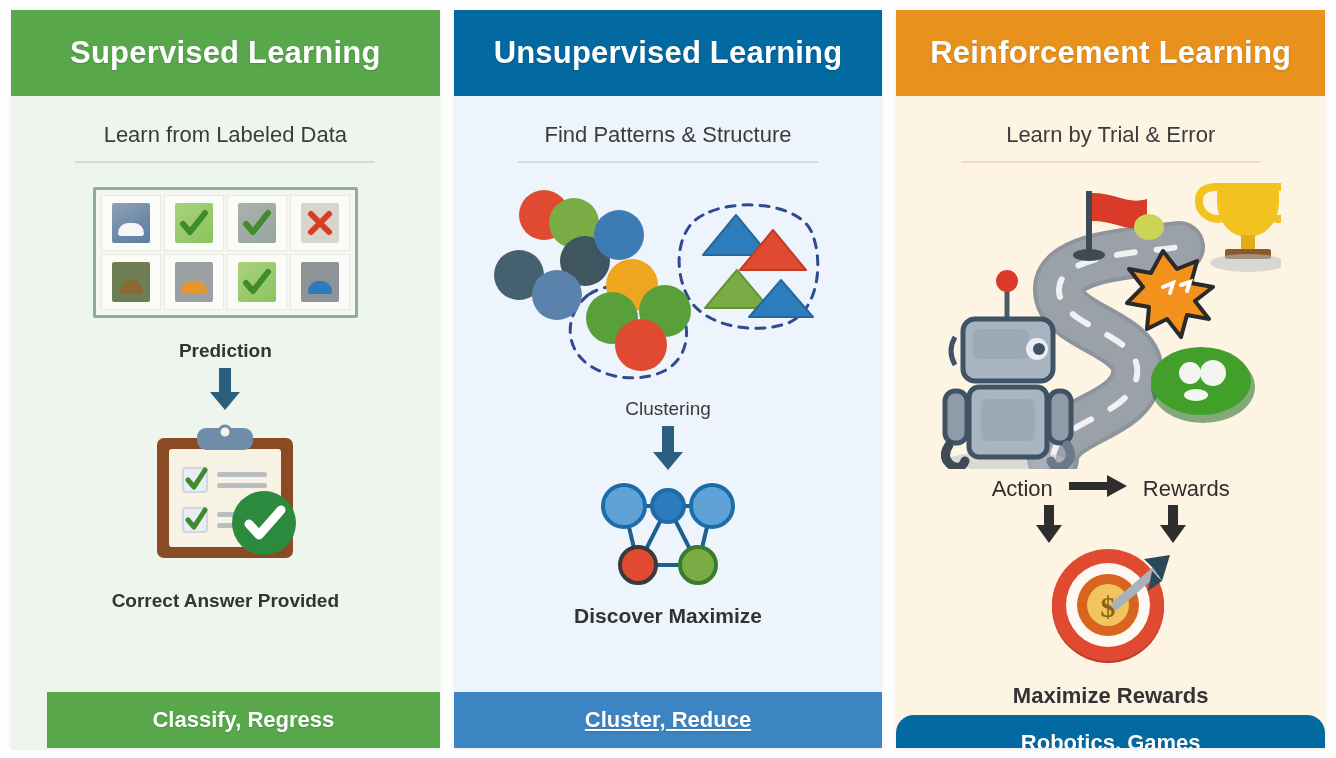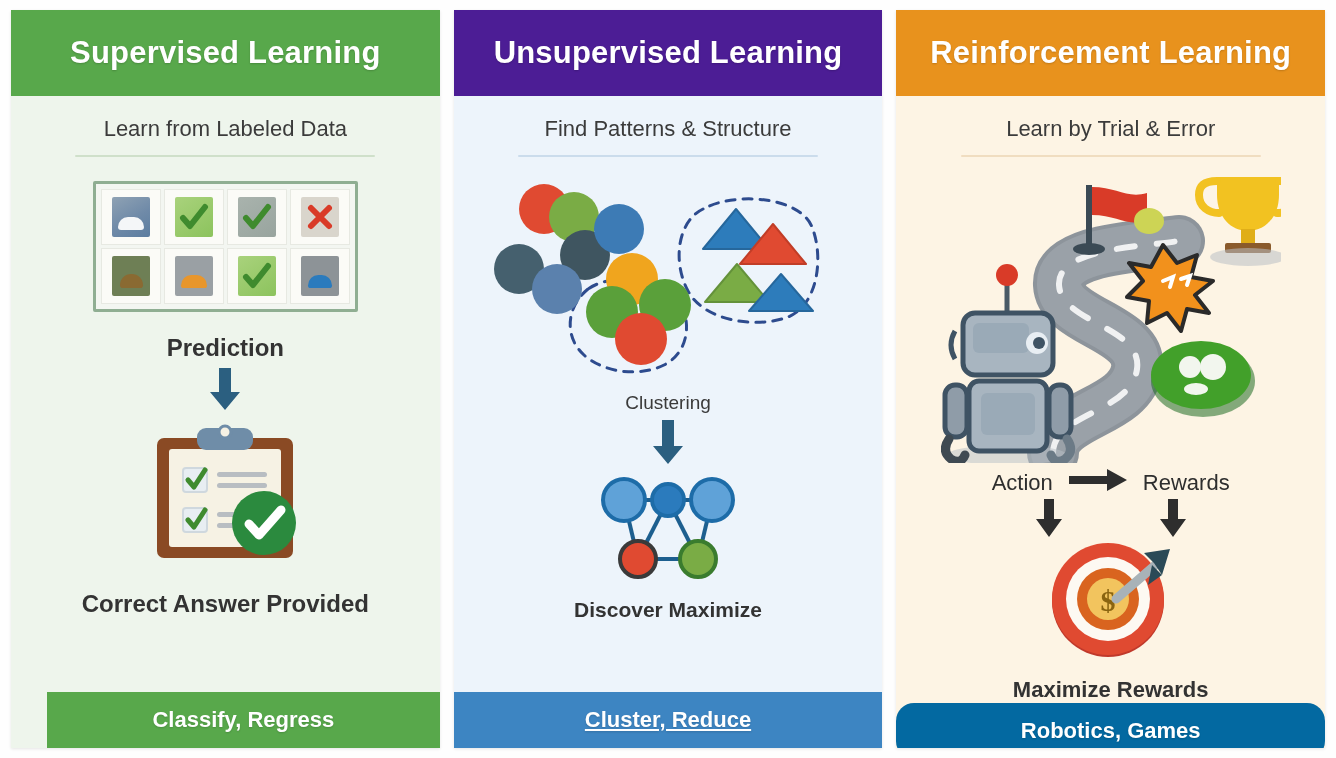--- a/index.html
+++ b/index.html
@@ -14,20 +14,21 @@
     display:flex;gap:14px;
     padding:10px 11px;box-sizing:border-box;
     background:#fefefe;
   }
   .panel{
     position:relative;
     flex:1 1 0;
     display:flex;flex-direction:column;
     overflow:hidden;
     box-shadow:0 1px 3px rgba(0,0,0,.10);
+    gap:6px;
   }
   .panel-header{
     height:86px;flex:0 0 86px;
     display:flex;align-items:center;justify-content:center;
     color:#ffffff;font-size:31px;font-weight:bold;
     letter-spacing:.2px;
     text-shadow:0 1px 2px rgba(0,0,0,.18);
   }
   .panel-body{
     flex:1 1 auto;position:relative;
@@ -40,21 +41,21 @@
     text-shadow:0 1px 2px rgba(0,0,0,.16);
   }
   .subtitle{
     margin-top:20px;
     font-size:22px;color:#3b3b3b;font-weight:400;
   }
   .divider{
     margin-top:13px;height:2px;width:300px;border-radius:2px;
   }
   .caption{
-    font-size:24px;font-weight:bold;color:#333333;
+    font-size:19px;font-weight:bold;color:#333333;
     text-align:center;
   }
   .caption-light{
     font-size:19px;font-weight:400;color:#3a3a3a;text-align:center;
   }
 
   
   .p1{background:#eef5ec;}
   .p1 .panel-header{background:#58a84b;}
   .p1 .panel-footer{background:#58a84b;margin-left:36px;}
@@ -92,21 +93,21 @@
     background:#2b7bbd;border-radius:12px 12px 3px 3px;}
 
   .pred-label{margin-top:22px;}
   .arrow-dn{margin-top:6px;}
 
   .clipboard-wrap{margin-top:10px;}
   .correct-label{margin-top:24px;}
 
   
   .p2{background:#edf4fb;}
-  .p2 .panel-header{background:#4c1d95;}
+  .p2 .panel-header{background:#0369a1;}
   .p2 .panel-footer{background:#3d85c2;text-decoration:underline;}
   .p2 .divider{background:#cbdcec;}
   .cluster-wrap{margin-top:12px;}
   .clustering-label{margin-top:4px;}
   .net-wrap{margin-top:6px;}
   .discover-label{margin-top:10px;font-size:21px;}
 
   
   .p3{background:#fdf4e4;}
   .p3 .panel-header{background:#e8921d;}

